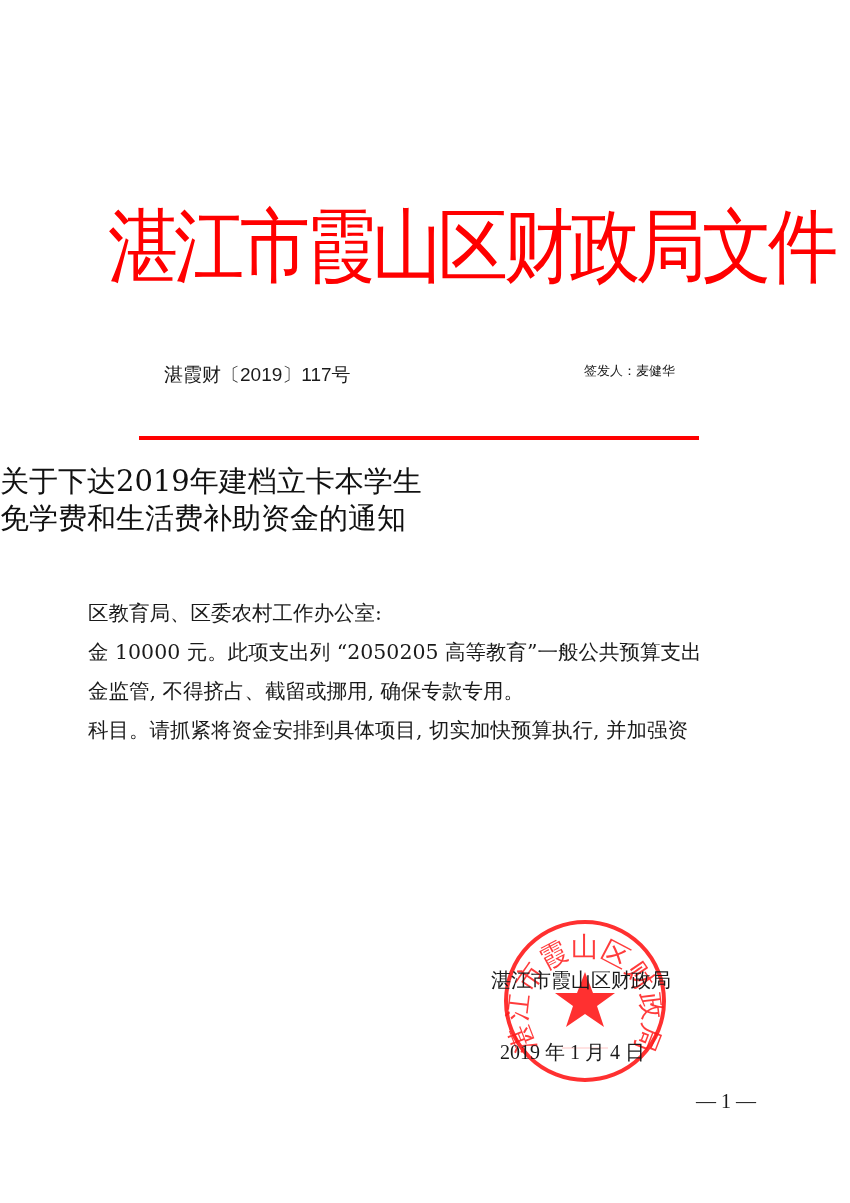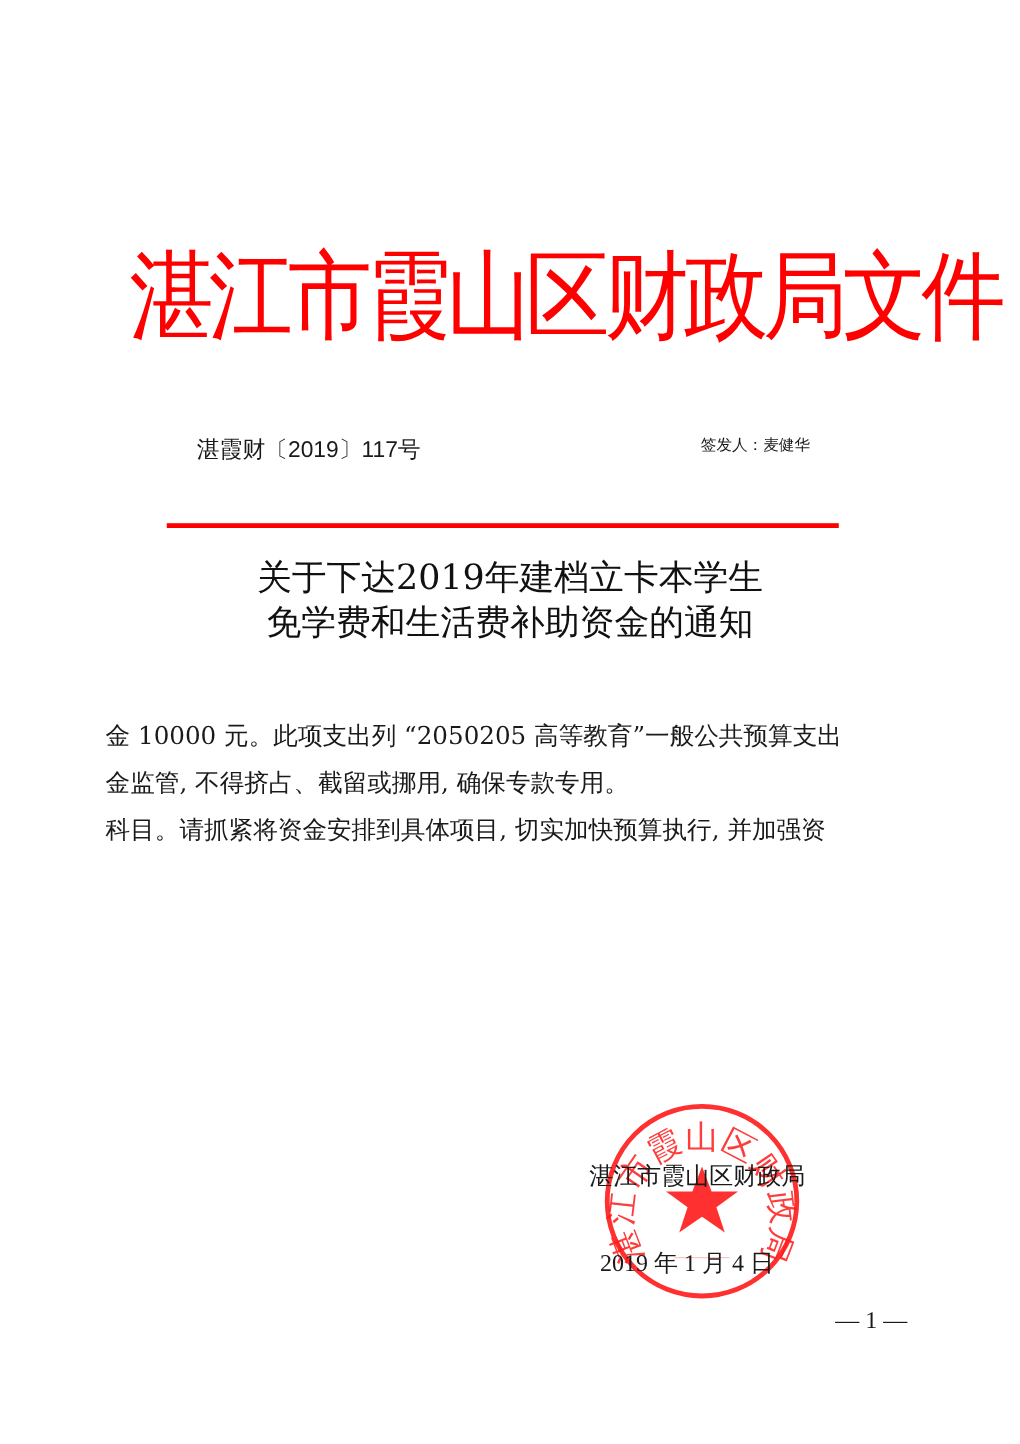--- a/index.html
+++ b/index.html
@@ -16,21 +16,21 @@
     font-size: 19px; color: #1a1a1a; white-space: nowrap;
   }
   .signer {
     position: absolute; left: 566px; top: 362px; font-family: "Liberation Serif", "DejaVu Serif", serif;
     font-size: 13px; color: #1a1a1a; white-space: nowrap; margin-left: 18px;
   }
   .redrule {
     position: absolute; left: 139px; top: 436px; width: 560px; height: 4px; background: #ff0000;
   }
   .title {
-    position: absolute; left: 0; top: 463px; width: 850px; text-align: center;
+    position: absolute; left: 0; top: 463px; width: 850px; text-align: left;
     font-family: "DejaVu Serif", "Liberation Serif", serif; font-size: 29px; line-height: 37px; color: #111111;
   }
   .body-text {
     position: absolute; left: 88px; top: 594px; width: 680px;
     font-family: "DejaVu Serif", "Liberation Serif", serif; font-size: 20.5px; line-height: 39px; color: #1a1a1a;
   }
   .body-text p { margin: 0; }
   .body-text .para { text-indent: 41px; text-align: justify; }
   .body-text .line { display: block; white-space: nowrap; }
   .seal {
@@ -60,20 +60,21 @@
   <div class="signer">签发人：麦健华</div>
 
   <div class="redrule"></div>
 
   <div class="title">
     <div>关于下达2019年建档立卡本学生</div>
     <div>免学费和生活费补助资金的通知</div>
   </div>
 
   <div class="body-text">
+    <p>区教育局、区委农村工作办公室:</p>
     <p class="para">
       <span class="line" style="text-indent:0;">金 10000 元。此项支出列 “2050205 高等教育”一般公共预算支出</span>
       <span class="line" style="text-indent:0;">金监管, 不得挤占、截留或挪用, 确保专款专用。</span>
       <span class="line" style="text-indent:0;">科目。请抓紧将资金安排到具体项目, 切实加快预算执行, 并加强资</span>
     </p>
   </div>
 
   <div class="seal">
     <svg width="166" height="166" viewBox="0 0 166 166">
       <defs>

